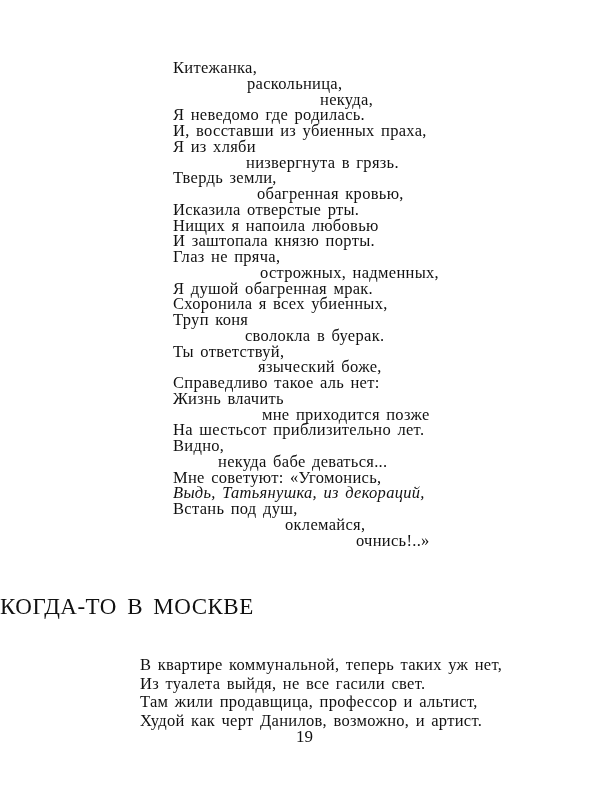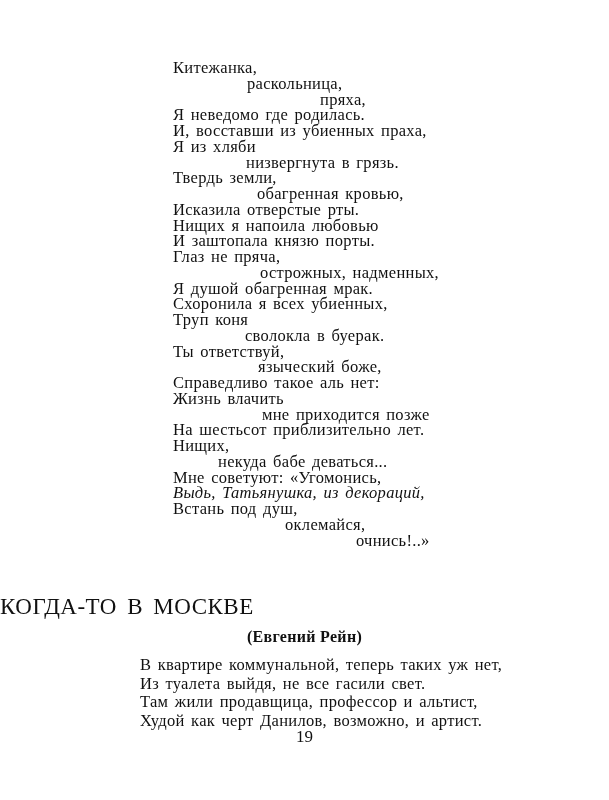--- a/index.html
+++ b/index.html
@@ -13,21 +13,21 @@
             font-size: 16px; font-weight: bold; letter-spacing: 0.3px; }
   .page-number { position: absolute; left: 0; width: 609px; text-align: center; top: 727px; font-size: 17px; }
 </style>
 </head>
 <body>
 
 <div class="page">
   <div id="poem1">
       <div class="line" style="left: 173px; top: 58px;">Китежанка,</div>
       <div class="line" style="left: 247px; top: 73.75px;">раскольница,</div>
-      <div class="line" style="left: 320px; top: 89.5px;">пряха,</div>
+      <div class="line" style="left: 320px; top: 89.5px;">некуда,</div>
       <div class="line" style="left: 173px; top: 105.25px;">Я неведомо где родилась.</div>
       <div class="line" style="left: 173px; top: 121px;">И, восставши из убиенных праха,</div>
       <div class="line" style="left: 173px; top: 136.75px;">Я из хляби</div>
       <div class="line" style="left: 246px; top: 152.5px;">низвергнута в грязь.</div>
       <div class="line" style="left: 173px; top: 168.25px;">Твердь земли,</div>
       <div class="line" style="left: 257px; top: 184px;">обагренная кровью,</div>
       <div class="line" style="left: 173px; top: 199.75px;">Исказила отверстые рты.</div>
       <div class="line" style="left: 173px; top: 215.5px;">Нищих я напоила любовью</div>
       <div class="line" style="left: 173px; top: 231.25px;">И заштопала князю порты.</div>
       <div class="line" style="left: 173px; top: 247px;">Глаз не пряча,</div>
@@ -35,30 +35,29 @@
       <div class="line" style="left: 173px; top: 278.5px;">Я душой обагренная мрак.</div>
       <div class="line" style="left: 173px; top: 294.25px;">Схоронила я всех убиенных,</div>
       <div class="line" style="left: 173px; top: 310px;">Труп коня</div>
       <div class="line" style="left: 245px; top: 325.75px;">сволокла в буерак.</div>
       <div class="line" style="left: 173px; top: 341.5px;">Ты ответствуй,</div>
       <div class="line" style="left: 258px; top: 357.25px;">языческий боже,</div>
       <div class="line" style="left: 173px; top: 373px;">Справедливо такое аль нет:</div>
       <div class="line" style="left: 173px; top: 388.75px;">Жизнь влачить</div>
       <div class="line" style="left: 262px; top: 404.5px;">мне приходится позже</div>
       <div class="line" style="left: 173px; top: 420.25px;">На шестьсот приблизительно лет.</div>
-      <div class="line" style="left: 173px; top: 436px;">Нищих,</div>
+      <div class="line" style="left: 173px; top: 436px;">Видно,</div>
       <div class="line" style="left: 218px; top: 451.75px;">некуда бабе деваться...</div>
       <div class="line" style="left: 173px; top: 467.5px;">Мне советуют: «Угомонись,</div>
       <div class="line" style="left: 173px; top: 483.25px; font-style: italic;">Выдь, Татьянушка, из декораций,</div>
       <div class="line" style="left: 173px; top: 499px;">Встань под душ,</div>
       <div class="line" style="left: 285px; top: 514.75px;">оклемайся,</div>
       <div class="line" style="left: 356px; top: 530.5px;">очнись!..»</div>
     </div>
   <div class="title">КОГДА-ТО В МОСКВЕ</div>
-  <div class="author">(Евгений Рейн)</div>
   <div id="poem2">
       <div class="line" style="left: 140px; top: 655px;">В квартире коммунальной, теперь таких уж нет,</div>
       <div class="line" style="left: 140px; top: 673.5px;">Из туалета выйдя, не все гасили свет.</div>
       <div class="line" style="left: 140px; top: 692px;">Там жили продавщица, профессор и альтист,</div>
       <div class="line" style="left: 140px; top: 710.5px;">Худой как черт Данилов, возможно, и артист.</div>
     </div>
   <div class="page-number">19</div>
 </div>
 
 </body></html>

